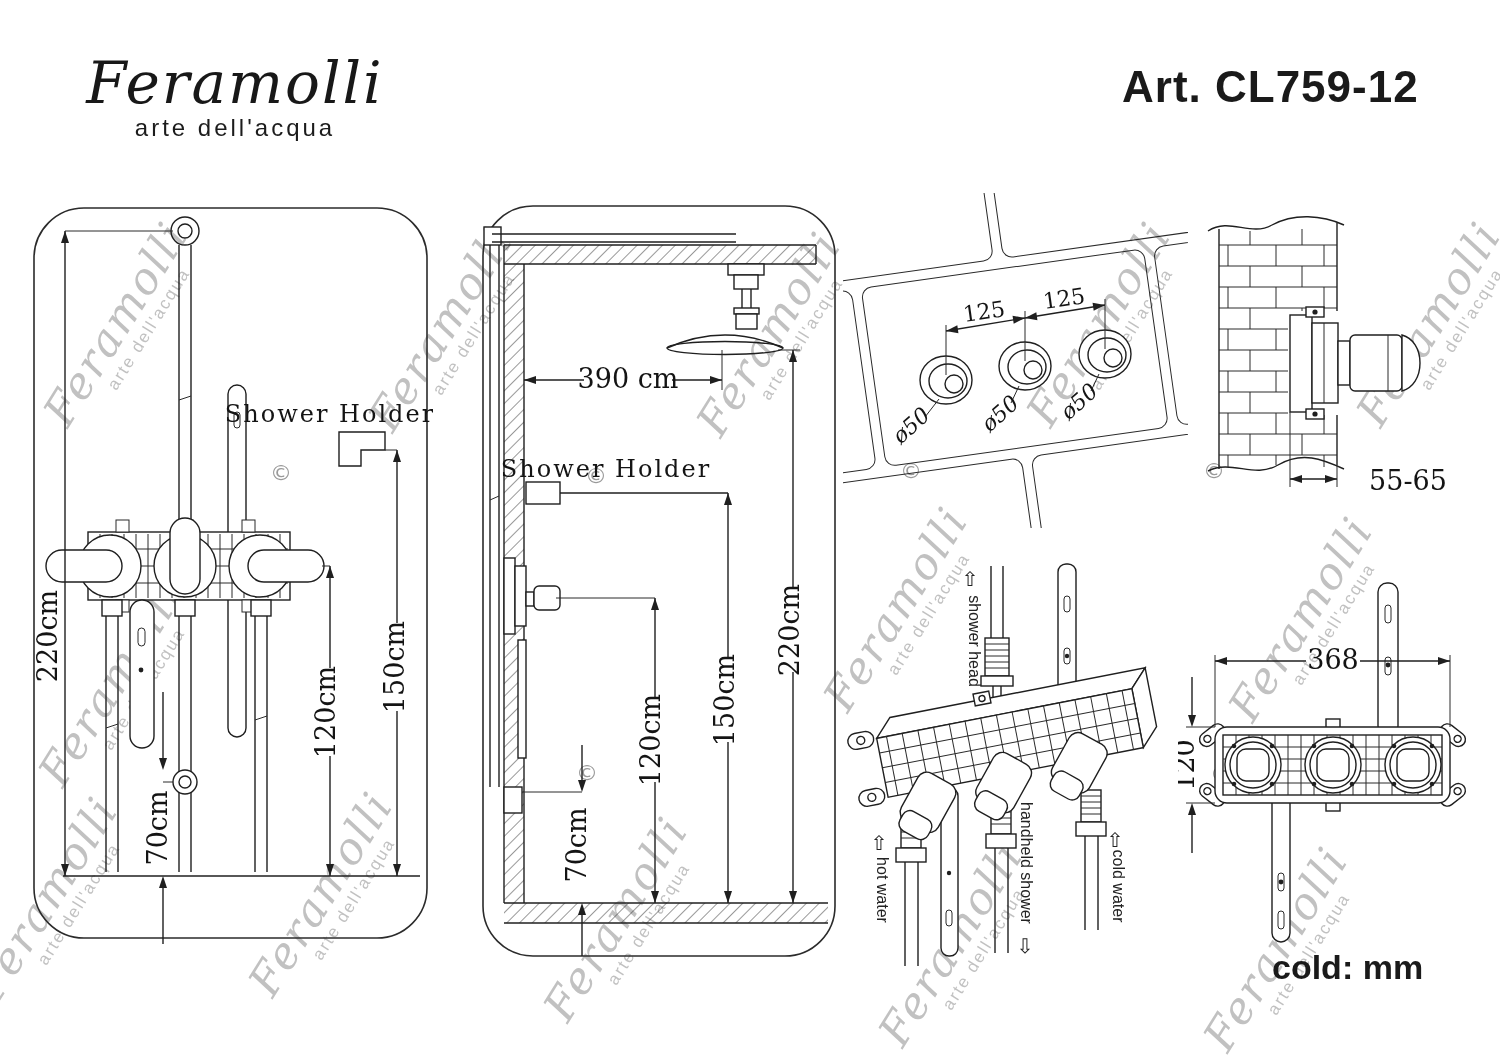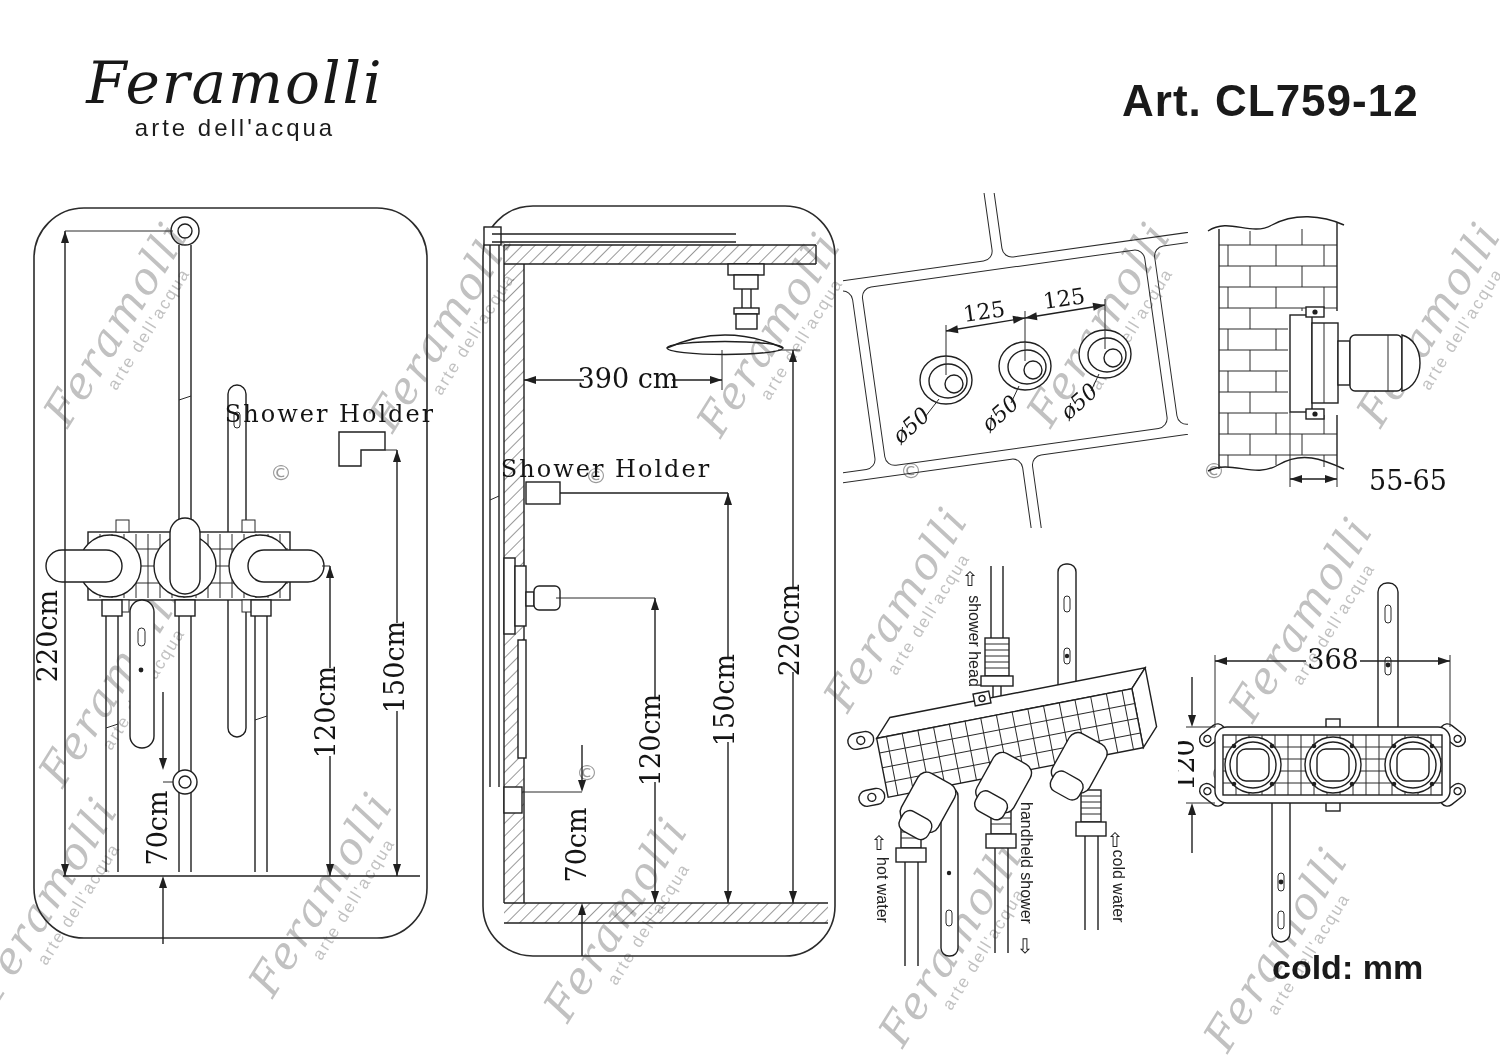--- a/index.html
+++ b/index.html
@@ -3,21 +3,21 @@
 <meta charset="utf-8">
 <style>
   html,body{margin:0;padding:0;background:#888;}
   #stage{position:relative;width:1500px;height:1058px;background:#ffffff;overflow:hidden;
          font-family:"Liberation Sans",sans-serif;color:#111;}
   
   .logo{position:absolute;left:70px;top:52px;width:330px;text-align:center;}
   .logo .brand{font-family:"DejaVu Serif",serif;font-style:italic;font-size:58px;line-height:62px;
                letter-spacing:2px;color:#181818;}
   .logo .tagline{font-family:"Liberation Sans",sans-serif;font-size:24px;letter-spacing:3px;color:#1c1c1c;}
-  .artno{position:absolute;left:1122px;top:76px;width:360px;font-size:44px;font-weight:bold;
+  .artno{position:absolute;left:1122px;top:62px;width:360px;font-size:44px;font-weight:bold;
          letter-spacing:1px;color:#1a1a1a;}
   .unitnote{position:absolute;left:1272px;top:948px;font-size:34px;font-weight:bold;color:#1a1a1a;}
   
   .wm{position:absolute;width:240px;transform:rotate(-58deg);color:#8f8f8f;opacity:.55;
       pointer-events:none;white-space:nowrap;z-index:0;}
   .wm .wb{font-family:"DejaVu Serif",serif;font-style:italic;font-size:44px;letter-spacing:2px;}
   .wm .wt{font-family:"Liberation Sans",sans-serif;font-size:17px;letter-spacing:2px;margin-left:58px;margin-top:-4px;}
   .wm1{left:5px;top:290px}.wm2{left:330px;top:295px}.wm3{left:658px;top:300px}.wm4{left:988px;top:290px}
   .wm5{left:1318px;top:290px}.wm6{left:0px;top:650px}.wm7{left:785px;top:575px}.wm8{left:1190px;top:585px}
   .wm9{left:-65px;top:865px}.wm10{left:210px;top:860px}.wm11{left:505px;top:885px}

